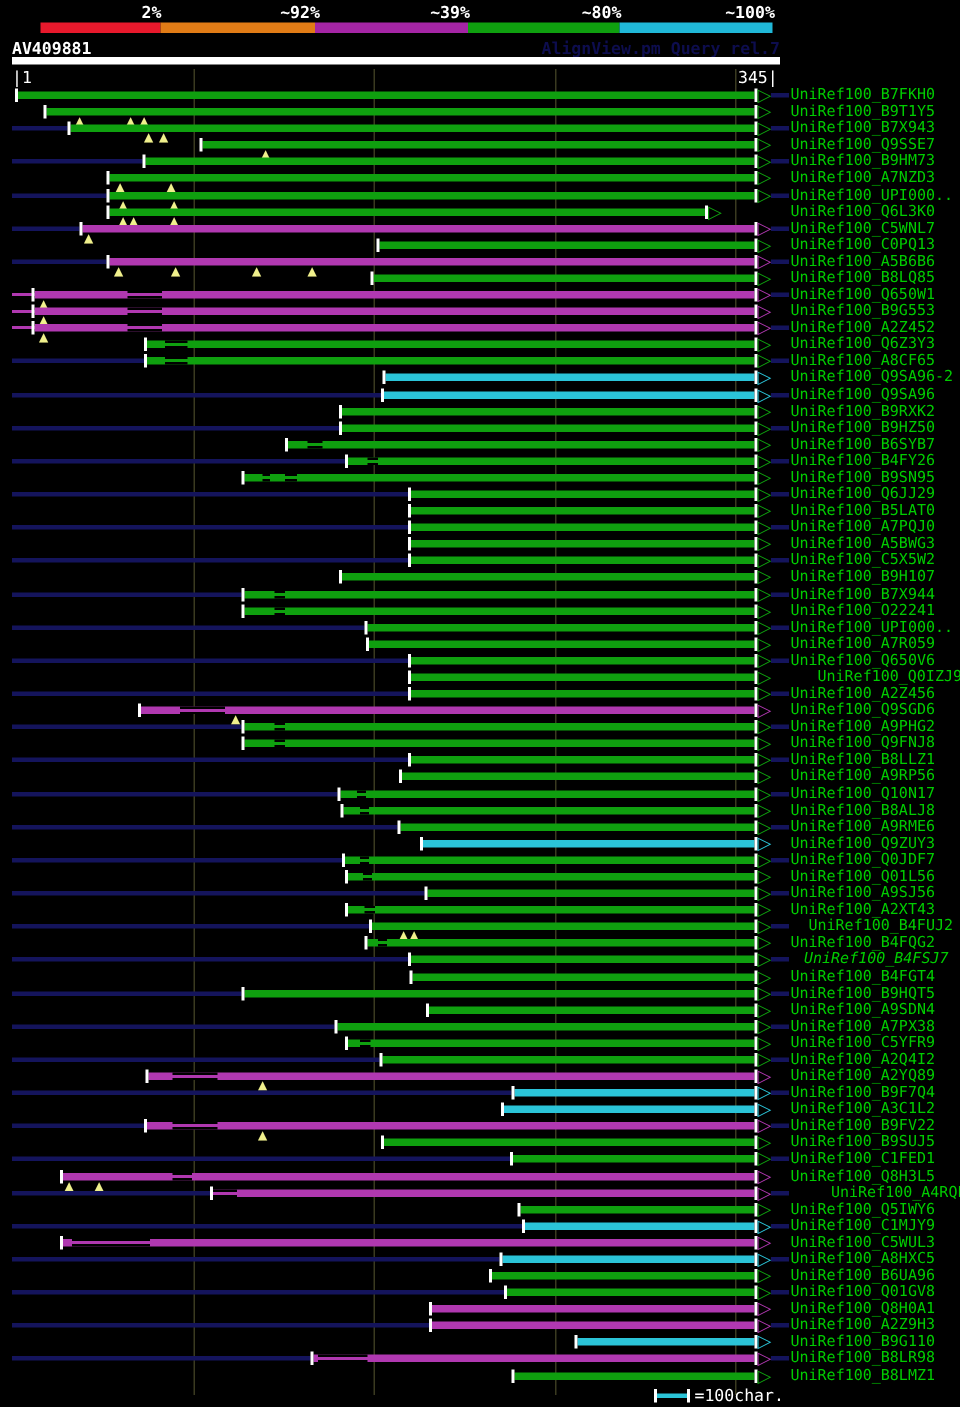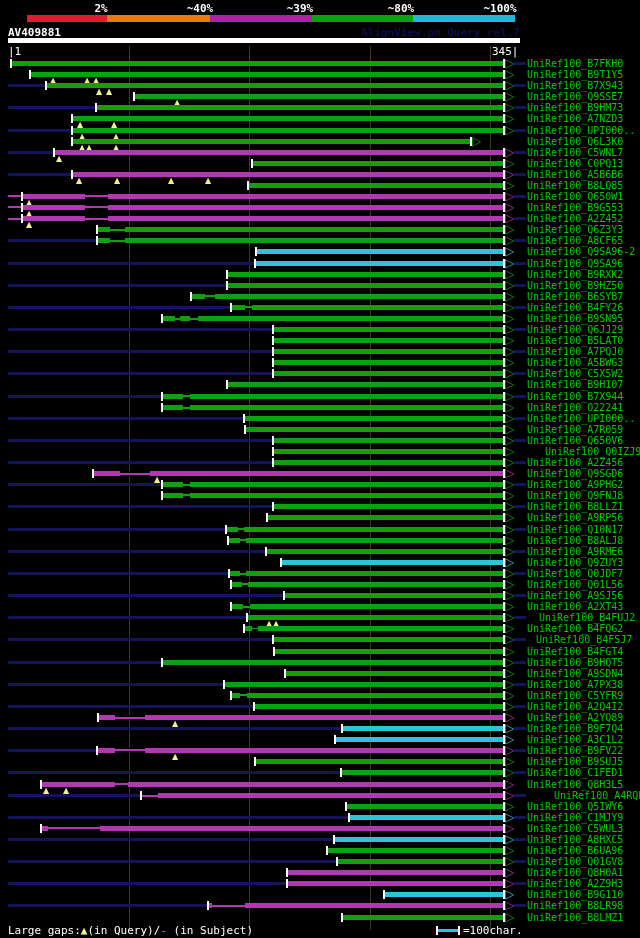--- a/index.html
+++ b/index.html
@@ -33,21 +33,21 @@
 <div id="app">
   <div id="scale-bar">
       <div class="scale-seg" style="left: 27px; width: 80px; background: rgb(232, 25, 44);"></div>
       <div class="scale-seg" style="left: 107px; width: 103px; background: rgb(225, 124, 22);"></div>
       <div class="scale-seg" style="left: 210px; width: 102px; background: rgb(165, 37, 165);"></div>
       <div class="scale-seg" style="left: 312px; width: 101px; background: rgb(15, 160, 15);"></div>
       <div class="scale-seg" style="left: 413px; width: 102px; background: rgb(32, 184, 216);"></div>
     </div>
   <div id="scale-labels">
       <div class="scale-label" style="left: 101px;">2%</div>
-      <div class="scale-label" style="left: 200px;">~40%</div>
+      <div class="scale-label" style="left: 200px;">~92%</div>
       <div class="scale-label" style="left: 300px;">~39%</div>
       <div class="scale-label" style="left: 401px;">~80%</div>
       <div class="scale-label" style="left: 500px;">~100%</div>
     </div>
 
   <div id="query-id">AV409881</div>
   <div id="watermark">AlignView.pm Query rel.7</div>
   <div id="ruler-bar"></div>
   <div class="ruler-num" style="left:8px">|1</div>
   <div class="ruler-num" style="left:492px">345|</div>
@@ -521,21 +521,21 @@
         <div class="arrow" style="left: 505px; top: 622px; color: rgb(15, 160, 15);">▷</div>
         <div class="rowlabel" style="left: 527px; top: 623px;">UniRef100_B4FQG2</div>
       </div>
       <div>
         <div class="navy" style="left: 8px; width: 264px; top: 638px;"></div>
         <div class="navy" style="left: 514px; width: 12px; top: 638px;"></div>
         <div class="bar" style="left: 274px; width: 229px; top: 637px; background: rgb(15, 160, 15);"></div>
         <div class="tick" style="left: 272px; top: 635px;"></div>
         <div class="tick" style="left: 503px; top: 635px;"></div>
         <div class="arrow" style="left: 505px; top: 633px; color: rgb(15, 160, 15);">▷</div>
-        <div class="rowlabel" style="left: 536px; top: 634px;">UniRef100_B4FSJ7</div>
+        <div class="rowlabel" style="left: 536px; top: 634px; font-style: italic;">UniRef100_B4FSJ7</div>
       </div>
       <div>
         <div class="bar" style="left: 275px; width: 228px; top: 649px; background: rgb(15, 160, 15);"></div>
         <div class="tick" style="left: 273px; top: 647px;"></div>
         <div class="tick" style="left: 503px; top: 647px;"></div>
         <div class="arrow" style="left: 505px; top: 645px; color: rgb(15, 160, 15);">▷</div>
         <div class="rowlabel" style="left: 527px; top: 646px;">UniRef100_B4FGT4</div>
       </div>
       <div>
         <div class="navy" style="left: 8px; width: 153px; top: 661px;"></div>
@@ -735,18 +735,17 @@
       </div>
       <div>
         <div class="bar" style="left: 343px; width: 160px; top: 915px; background: rgb(15, 160, 15);"></div>
         <div class="tick" style="left: 341px; top: 913px;"></div>
         <div class="tick" style="left: 503px; top: 913px;"></div>
         <div class="arrow" style="left: 505px; top: 911px; color: rgb(15, 160, 15);">▷</div>
         <div class="rowlabel" style="left: 527px; top: 912px;">UniRef100_B8LMZ1</div>
       </div>
     </div>
 
-  <div id="legend-left"><span>Large gaps:</span><span class="g-tri">▲</span><span>(in Query)/</span><span class="g-dash">-</span><span> (in Subject)</span></div>
   <div id="legend-line"></div>
   <div id="legend-tick-l" class="tick"></div>
   <div id="legend-tick-r" class="tick"></div>
   <div id="legend-scale-text">=100char.</div>
 </div>
 
 </body></html>

